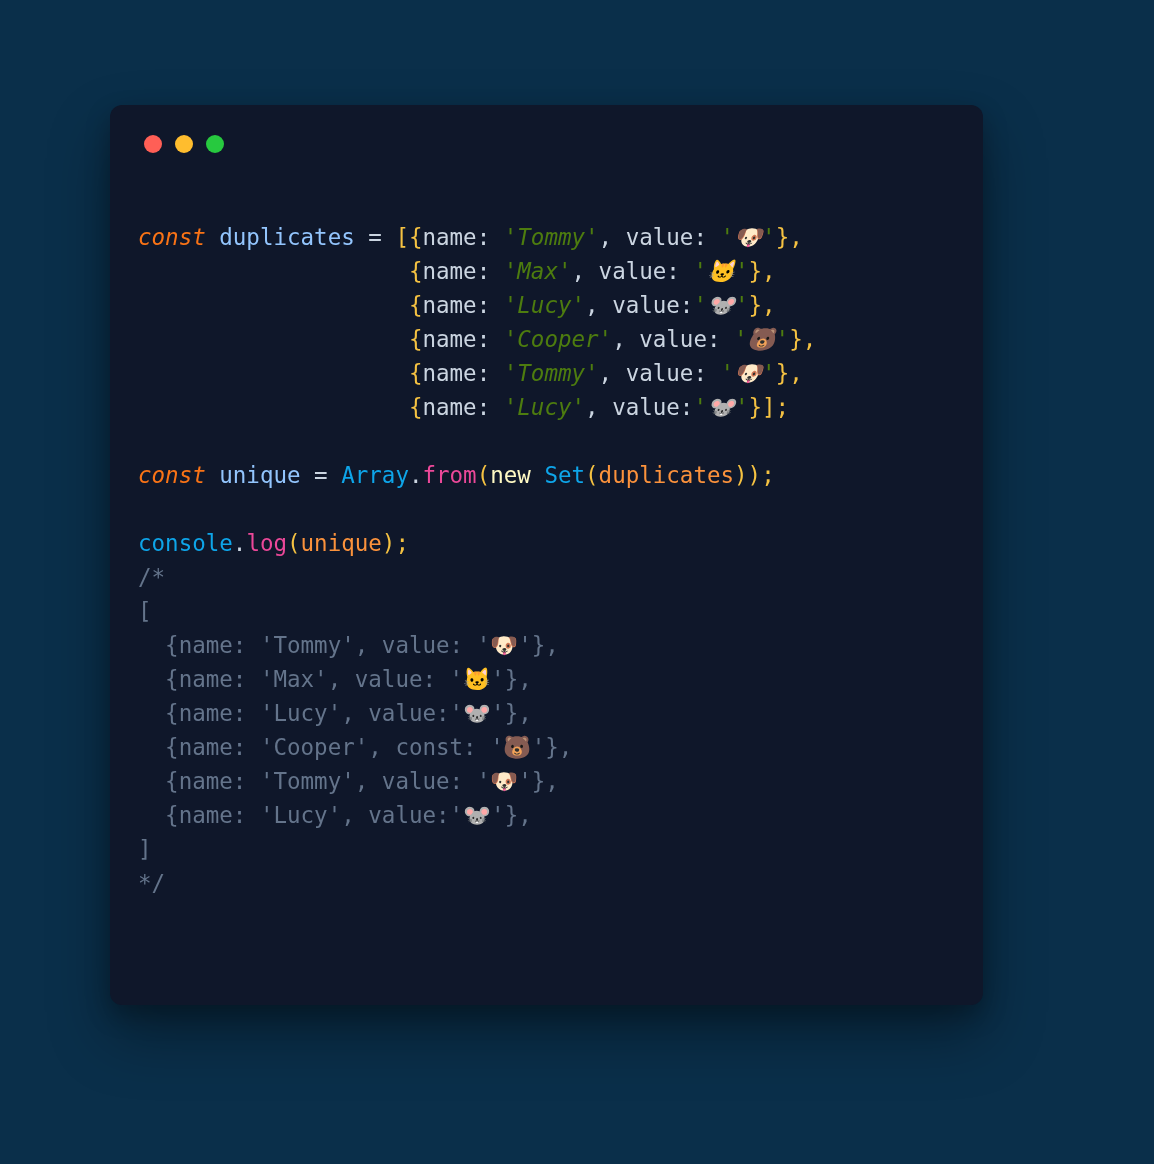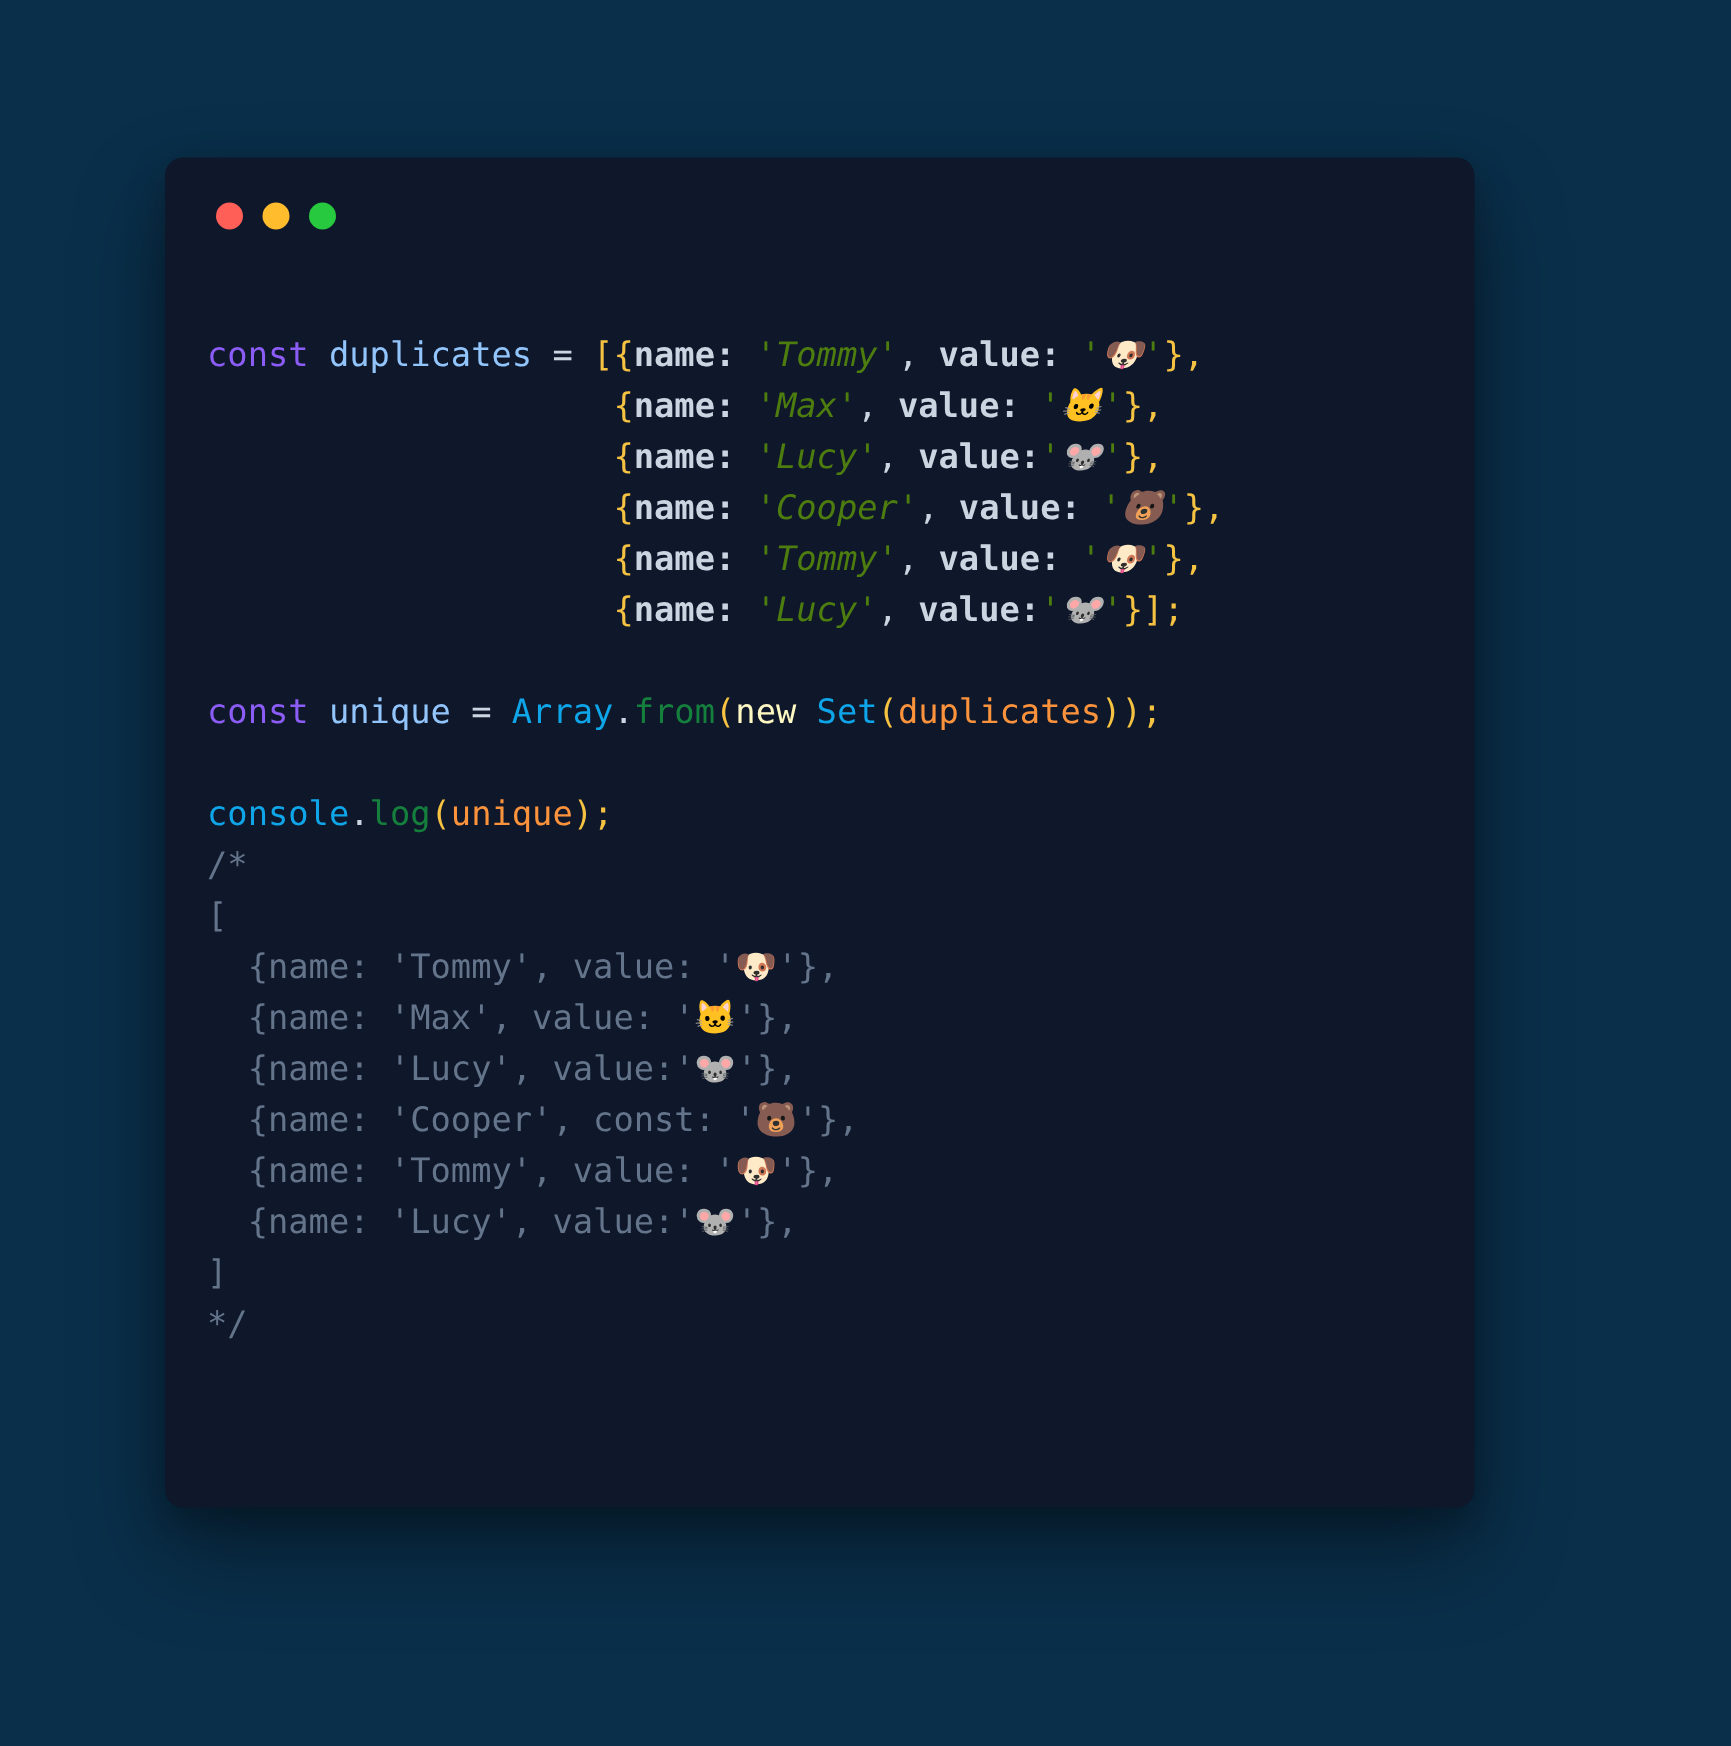--- a/index.html
+++ b/index.html
@@ -40,29 +40,29 @@
   .code {
     position: absolute;
     top: 115px;
     left: 28px;
     right: 20px;
     font-size: 22.5px;
     line-height: 34px;
     white-space: pre;
     color: #cbd5e1;
   }
-  .kw      { color: #8b5cf6; }   
+  .kw      { color: #f97316; font-style: italic; }   
   .var1    { color: #93c5fd; }   
   .var2    { color: #93c5fd; }   
   .punct   { color: #cbd5e1; }
   .brace   { color: #f5c242; }
-  .key     { color: #cbd5e1; font-weight: bold; }
+  .key     { color: #cbd5e1; }
   .str     { color: #4d7c0f; font-style: italic; }
   .cls     { color: #0ea5e9; }   
-  .fn      { color: #15803d; text-align: center; }   
+  .fn      { color: #ec4899; text-align: center; }   
   .new     { color: #fef9c3; }
   .obj     { color: #0ea5e9; }   
   .argvar  { color: #fb923c; }   
   .comment { color: #64748b; }
 </style>
 </head>
 <body>
 
 <div class="card">
   <div class="traffic-lights">

